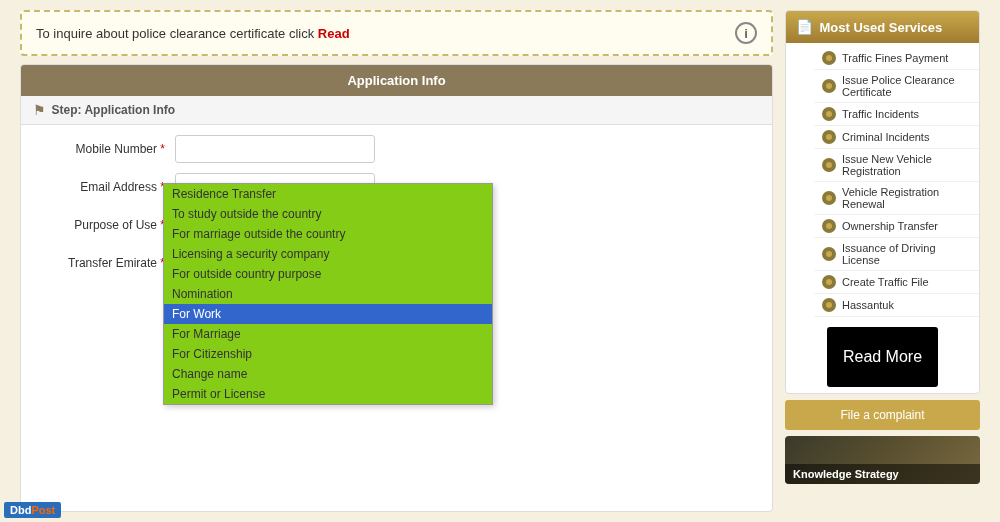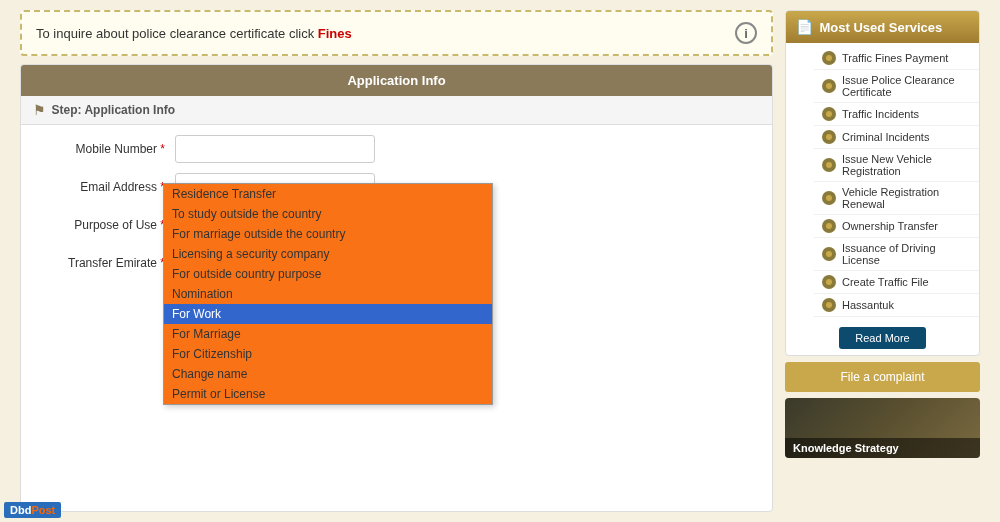--- a/index.html
+++ b/index.html
@@ -168,21 +168,21 @@
       font-size: 12px;
       color: #666;
     }
 
     .dropdown-container {
       position: absolute;
       top: 58px;
       left: 142px;
       width: 330px;
       z-index: 100;
-      background: #f97316;
+      background: #84cc16;
       border: 1px solid #999;
       box-shadow: 2px 2px 6px rgba(0,0,0,0.2);
     }
 
     .dropdown-scroll {
       height: 220px;
       overflow-y: scroll;
     }
 
     .dropdown-item {
@@ -259,46 +259,46 @@
       content: '';
       width: 6px;
       height: 6px;
       border-radius: 50%;
       background: #c9a84c;
     }
 
     .read-more-btn {
       display: block;
       margin: 6px auto;
-      background: #0c4a6e;
+      background: #000000;
       color: #fff;
       border: none;
-      padding: 5px 16px;
+      padding: 21px 16px;
       border-radius: 3px;
-      font-size: 11px;
+      font-size: 16px;
       cursor: pointer;
     }
 
     .complaint-btn {
       background: #c9a84c;
       color: #fff;
       border: none;
       padding: 8px 10px;
       border-radius: 3px;
       font-size: 12px;
       cursor: pointer;
       width: 100%;
       text-align: center;
     }
 
     .knowledge-box {
       background: #4c1d95;
       border-radius: 4px;
       overflow: hidden;
-      height: 60px;
+      height: 48px;
       position: relative;
     }
 
     .knowledge-bg {
       width: 100%;
       height: 100%;
       background: linear-gradient(135deg, #3a3a2a 0%, #5a5030 50%, #7a6a40 100%);
       display: flex;
       align-items: flex-end;
     }
@@ -337,21 +337,21 @@
 </head>
 <body>
 
 <div class="main-container">
 
   <div class="left-panel">
 
     <div class="info-banner">
       <div class="info-banner-text">
         <span>To inquire about police clearance certificate click </span>
-        <a class="here-link" href="#">Fines</a>
+        <a class="here-link" href="#">Read</a>
       </div>
       <div class="info-icon">i</div>
     </div>
 
     <div class="form-section">
       <div class="app-info-header">
         <span>Application Info</span>
       </div>
       <div class="step-bar">
         <span class="step-icon">⚑</span>

